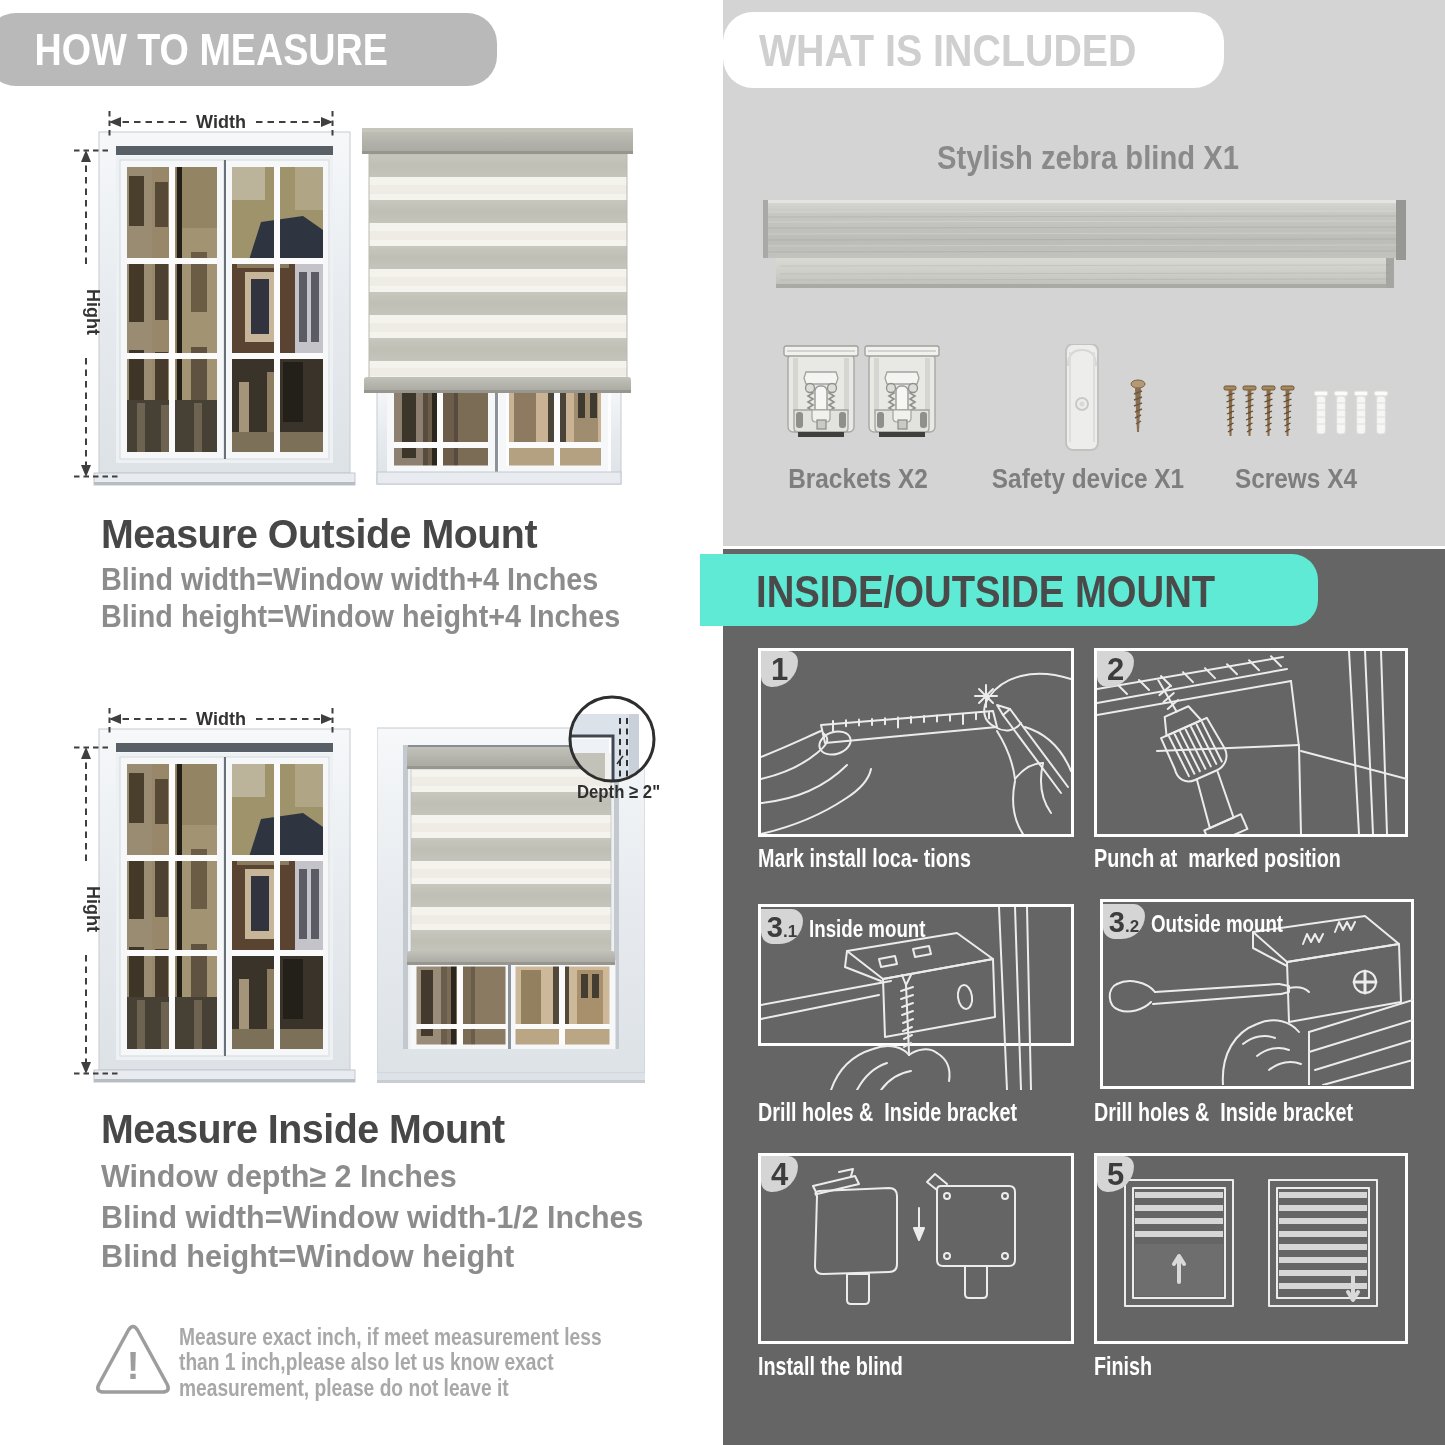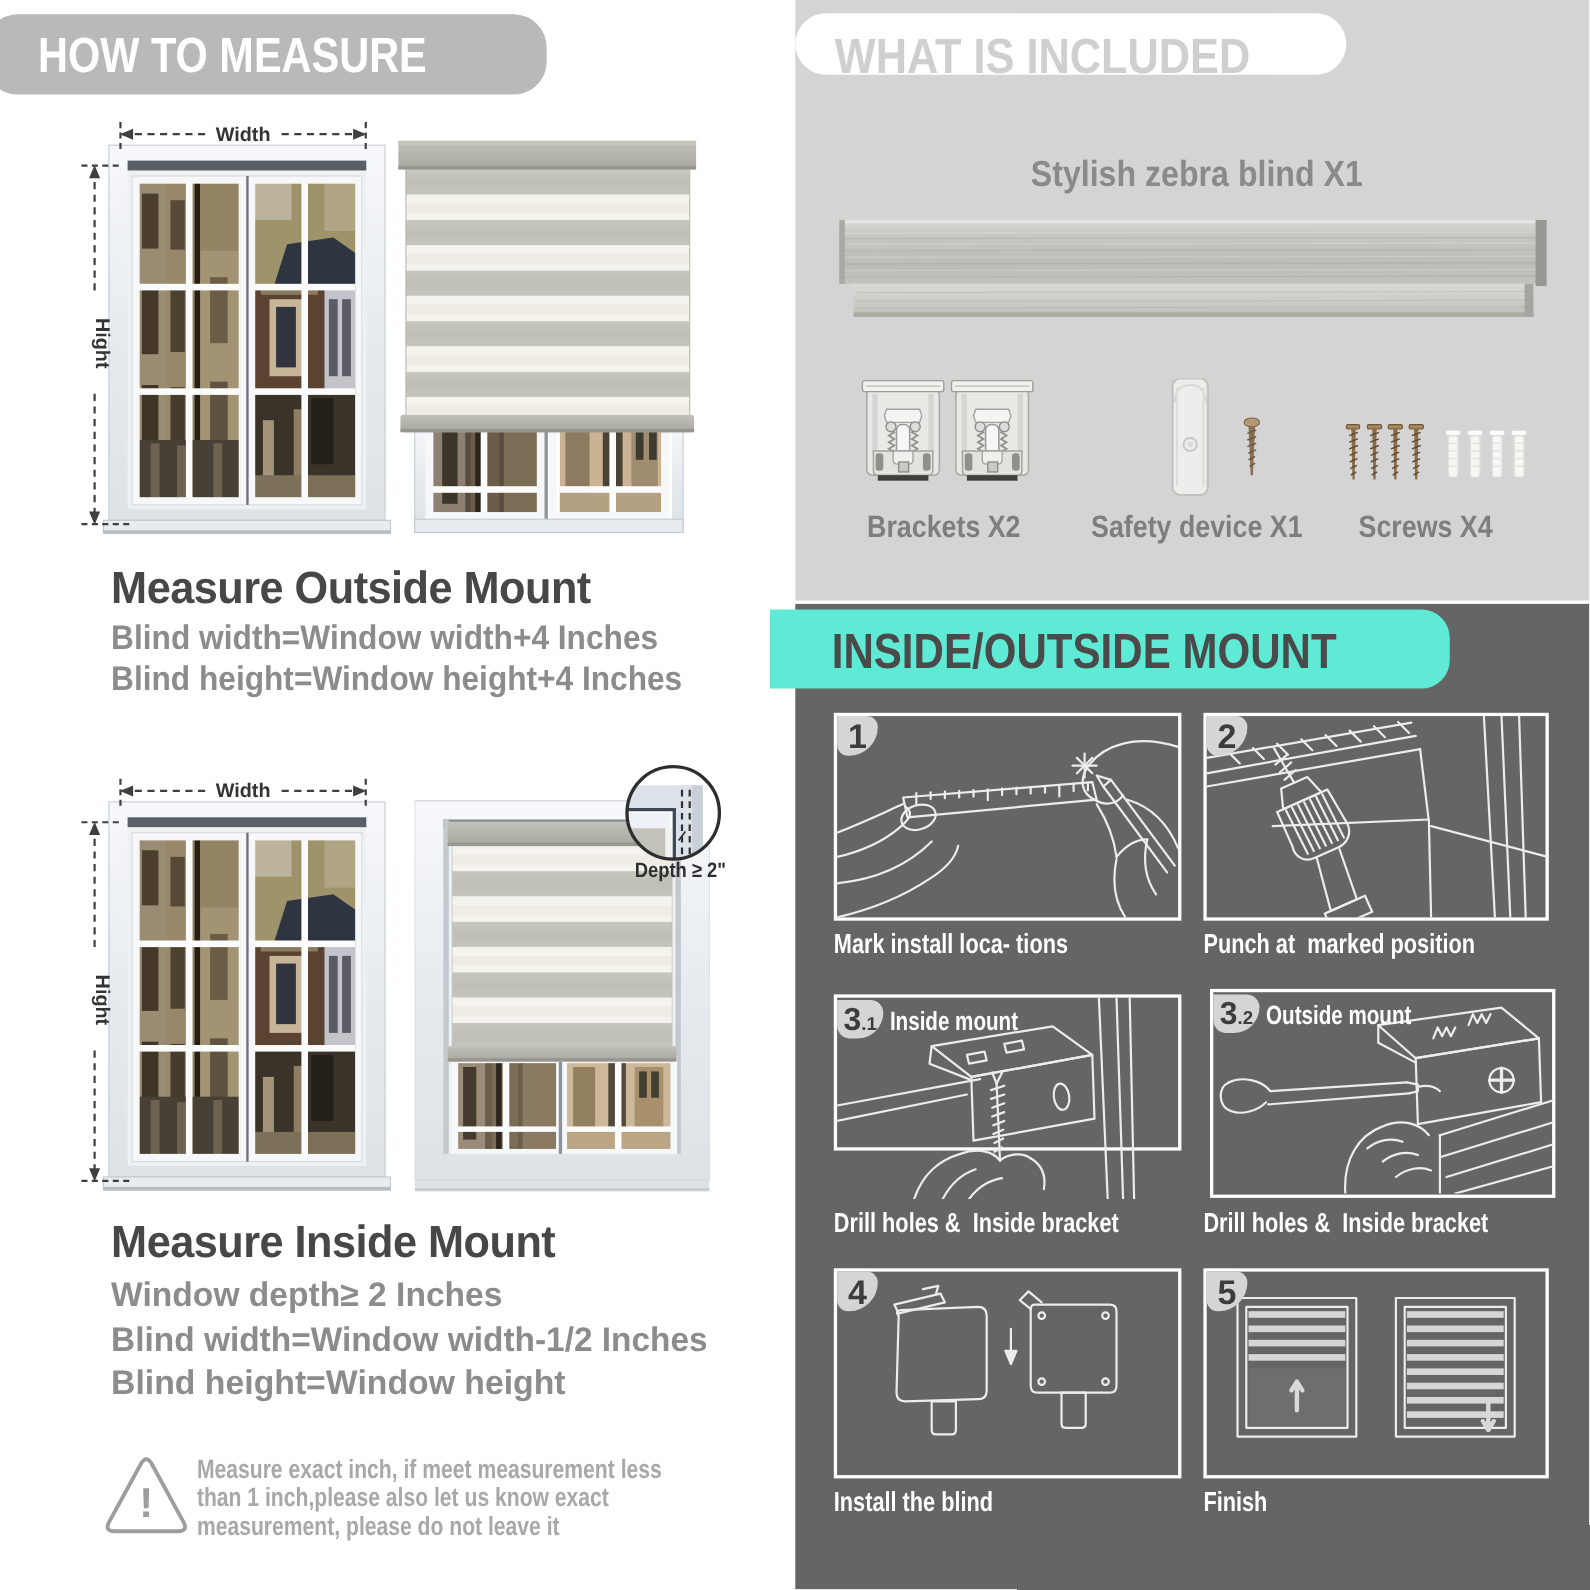--- a/index.html
+++ b/index.html
@@ -1,21 +1,21 @@
 <!DOCTYPE html>
 <html><head>
 <meta charset="utf-8">
 <style>
   html,body{margin:0;padding:0;}
   .page{position:relative;width:1445px;height:1445px;background:#ffffff;
         font-family:"Liberation Sans",sans-serif;overflow:hidden;}
   .abs{position:absolute;}
   .hdrL{left:-14px;top:13px;width:511px;height:73px;border-radius:30px;background:#b9b9b9;}
   .hdrL span{display:inline-block;padding-left:58px;line-height:74px;font-size:45px;font-weight:bold;color:#ffffff;letter-spacing:0px;transform:scaleX(0.838);transform-origin:left center;}
-  .hdrR{left:723px;top:12px;width:501px;height:56px;border-radius:30px;background:#ffffff;}
+  .hdrR{left:723px;top:12px;width:501px;height:76px;border-radius:30px;background:#ffffff;}
   .hdrR span{display:inline-block;padding-left:41px;line-height:77px;font-size:45px;font-weight:bold;color:#cfcfcf;letter-spacing:0px;transform:scaleX(0.875);transform-origin:left center;}
   .h2{font-size:41px;font-weight:bold;color:#474747;letter-spacing:-0.5px;transform:scaleX(0.96);transform-origin:left top;white-space:nowrap;}
   .sub{font-size:31px;font-weight:bold;color:#8c8c8c;transform:scaleX(0.96);transform-origin:left top;white-space:nowrap;}
   .warn{font-size:24px;font-weight:bold;color:#a8a8a8;line-height:25.4px;transform:scaleX(0.80);transform-origin:left top;}
   .panelTop{left:723px;top:0;width:722px;height:546px;background:#d4d4d4;}
   .panelBot{left:723px;top:549px;width:722px;height:896px;background:#656565;}
   .hdrM{left:700px;top:554px;width:618px;height:72px;background:#5eead4;border-radius:0 26px 26px 0;}
   .hdrM span{display:inline-block;padding-left:66px;line-height:75px;font-size:45px;font-weight:bold;color:#4a4a4a;letter-spacing:0px;transform:scaleX(0.85);transform-origin:left center;white-space:nowrap;}
   .stylish{left:727px;top:139px;width:722px;text-align:center;font-size:33px;font-weight:bold;color:#8a8a8a;transform:scaleX(0.885);}
   .ilabel{font-size:28px;font-weight:bold;color:#7e7e7e;text-align:center;transform:scaleX(0.87);transform-origin:center;white-space:nowrap;}

